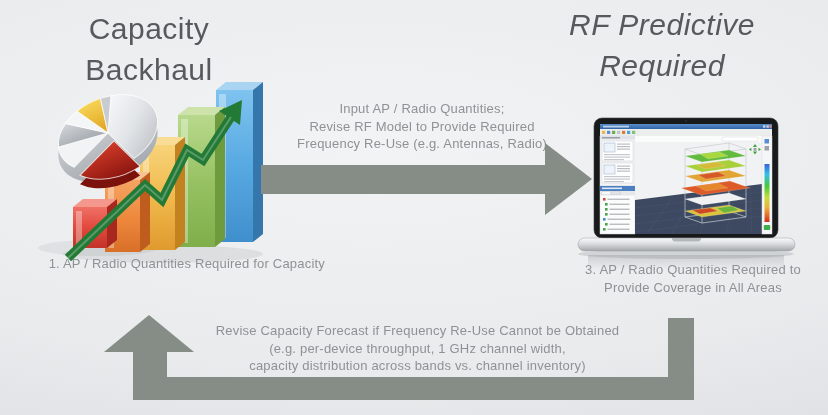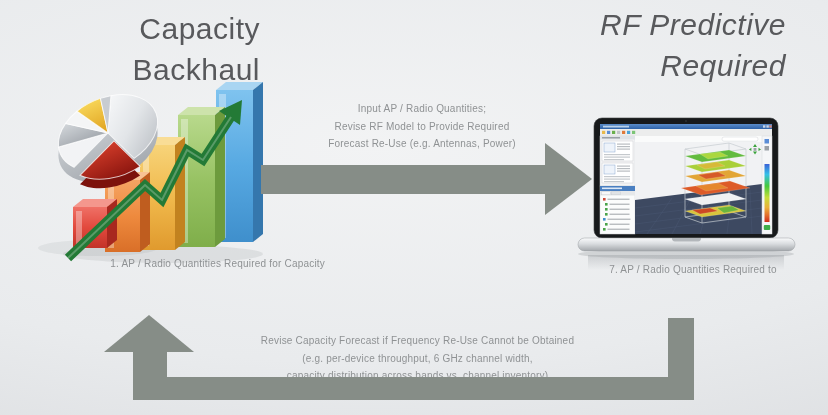--- a/index.html
+++ b/index.html
@@ -10,32 +10,32 @@
   }
   html,body{margin:0;padding:0;}
   body{font-family:"Liberation Sans", sans-serif; background:#d8dadd;}
   .stage{
     position:relative; width:828px; height:415px; overflow:hidden;
     background:radial-gradient(ellipse 130% 95% at 45% 35%, #f2f3f4 0%, var(--background) 55%, #d9dbde 100%);
   }
   .title{
     position:absolute; color:var(--title-text);
     font-size:30px; line-height:41px; font-weight:300; letter-spacing:0.5px;
-    text-align:right;
+    text-align:center;
   }
   .title-left{ left:38px; top:8px; width:222px; }
   .title-right{ left:538px; top:4px; width:248px;font-style:italic; }
   .bodytext{
     position:absolute; color:var(--body-text);
-    font-size:10px; line-height:17.5px; letter-spacing:0.2px;
+    font-size:13px; line-height:17.5px; letter-spacing:0.2px;
   }
   .fwd-text{ left:262px; top:100px; width:320px; text-align:center; }
   .left-notes{ left:25px; top:255px; width:300px; text-align:right; }
   .right-notes{ left:557px; top:261px; width:272px; text-align:center; }
-  .ret-text{ left:165px; top:332px; width:505px; text-align:center; }
+  .ret-text{ left:165px; top:322px; width:505px; text-align:center; }
 
   
   .fwd-shaft{ position:absolute; left:261px; top:165px; width:284px; height:29px; background:var(--arrow); }
   .fwd-head{ position:absolute; left:545px; top:143px; width:0; height:0;
     border-top:36px solid transparent; border-bottom:36px solid transparent; border-left:47px solid var(--arrow); }
 
   
   .ret-vert-right{ position:absolute; left:668px; top:318px; width:26px; height:82px; background:var(--arrow); }
   .ret-horiz{ position:absolute; left:150px; top:377px; width:544px; height:23px; background:var(--arrow); }
   .ret-vert-left{ position:absolute; left:133px; top:350px; width:34px; height:50px; background:var(--arrow); }
@@ -167,21 +167,21 @@
     <g>
       <polyline points="40,178 117,105 134,120 159,70 175,80 203,37" fill="none" stroke="#237a36" stroke-width="9" stroke-linejoin="miter"></polyline>
       <polygon points="214,20 212,45 191,31" fill="#237a36"></polygon>
       <polyline points="40,178 117,105 134,120 159,70 175,80 203,37" fill="none" stroke="rgba(255,255,255,0.25)" stroke-width="2"></polyline>
     </g>
   </svg>
 
   <div class="bodytext fwd-text">
     <div>Input AP / Radio Quantities;</div>
     <div>Revise RF Model to Provide Required</div>
-    <div>Forecast Re-Use (e.g. Antennas, Power)</div>
+    <div>Frequency Re-Use (e.g. Antennas, Radio)</div>
   </div>
   <div>
     <div class="fwd-shaft"></div>
     <div class="fwd-head"></div>
   </div>
 
   <svg class="laptop-illu" viewBox="0 0 228 158" aria-hidden="true">
     <defs>
       <linearGradient id="gBase" x1="0" y1="0" x2="0" y2="1">
           <stop offset="0" stop-color="#fafbfc"></stop>
@@ -348,26 +348,27 @@
       <rect x="6" y="124" width="217" height="13" rx="6.5" fill="url(#gBase)" stroke="#9b9fa3" stroke-width="0.5"></rect>
       <path d="M100,124 h29 a3,3 0 0 1 -3,3.6 h-23 a3,3 0 0 1 -3,-3.6 Z" fill="#b3b7bb"></path>
     </g>
     <rect x="16" y="141" width="196" height="15" fill="url(#gRefl)"></rect>
   </svg>
 
   <div class="bodytext left-notes">
     <div>1. AP / Radio Quantities Required for Capacity</div>
   </div>
   <div class="bodytext right-notes">
-    <div>7. AP / Radio Quantities Required to</div>
+    <div>3. AP / Radio Quantities Required to</div>
+    <div>Provide Coverage in All Areas</div>
   </div>
 
   <div class="bodytext ret-text">
     <div>Revise Capacity Forecast if Frequency Re-Use Cannot be Obtained</div>
-    <div>(e.g. per-device throughput, 6 GHz channel width,</div>
+    <div>(e.g. per-device throughput, 1 GHz channel width,</div>
     <div>capacity distribution across bands vs. channel inventory)</div>
   </div>
   <div>
     <div class="ret-vert-right"></div>
     <div class="ret-horiz"></div>
     <div class="ret-vert-left"></div>
     <div class="ret-head"></div>
   </div>
 
 </div>

